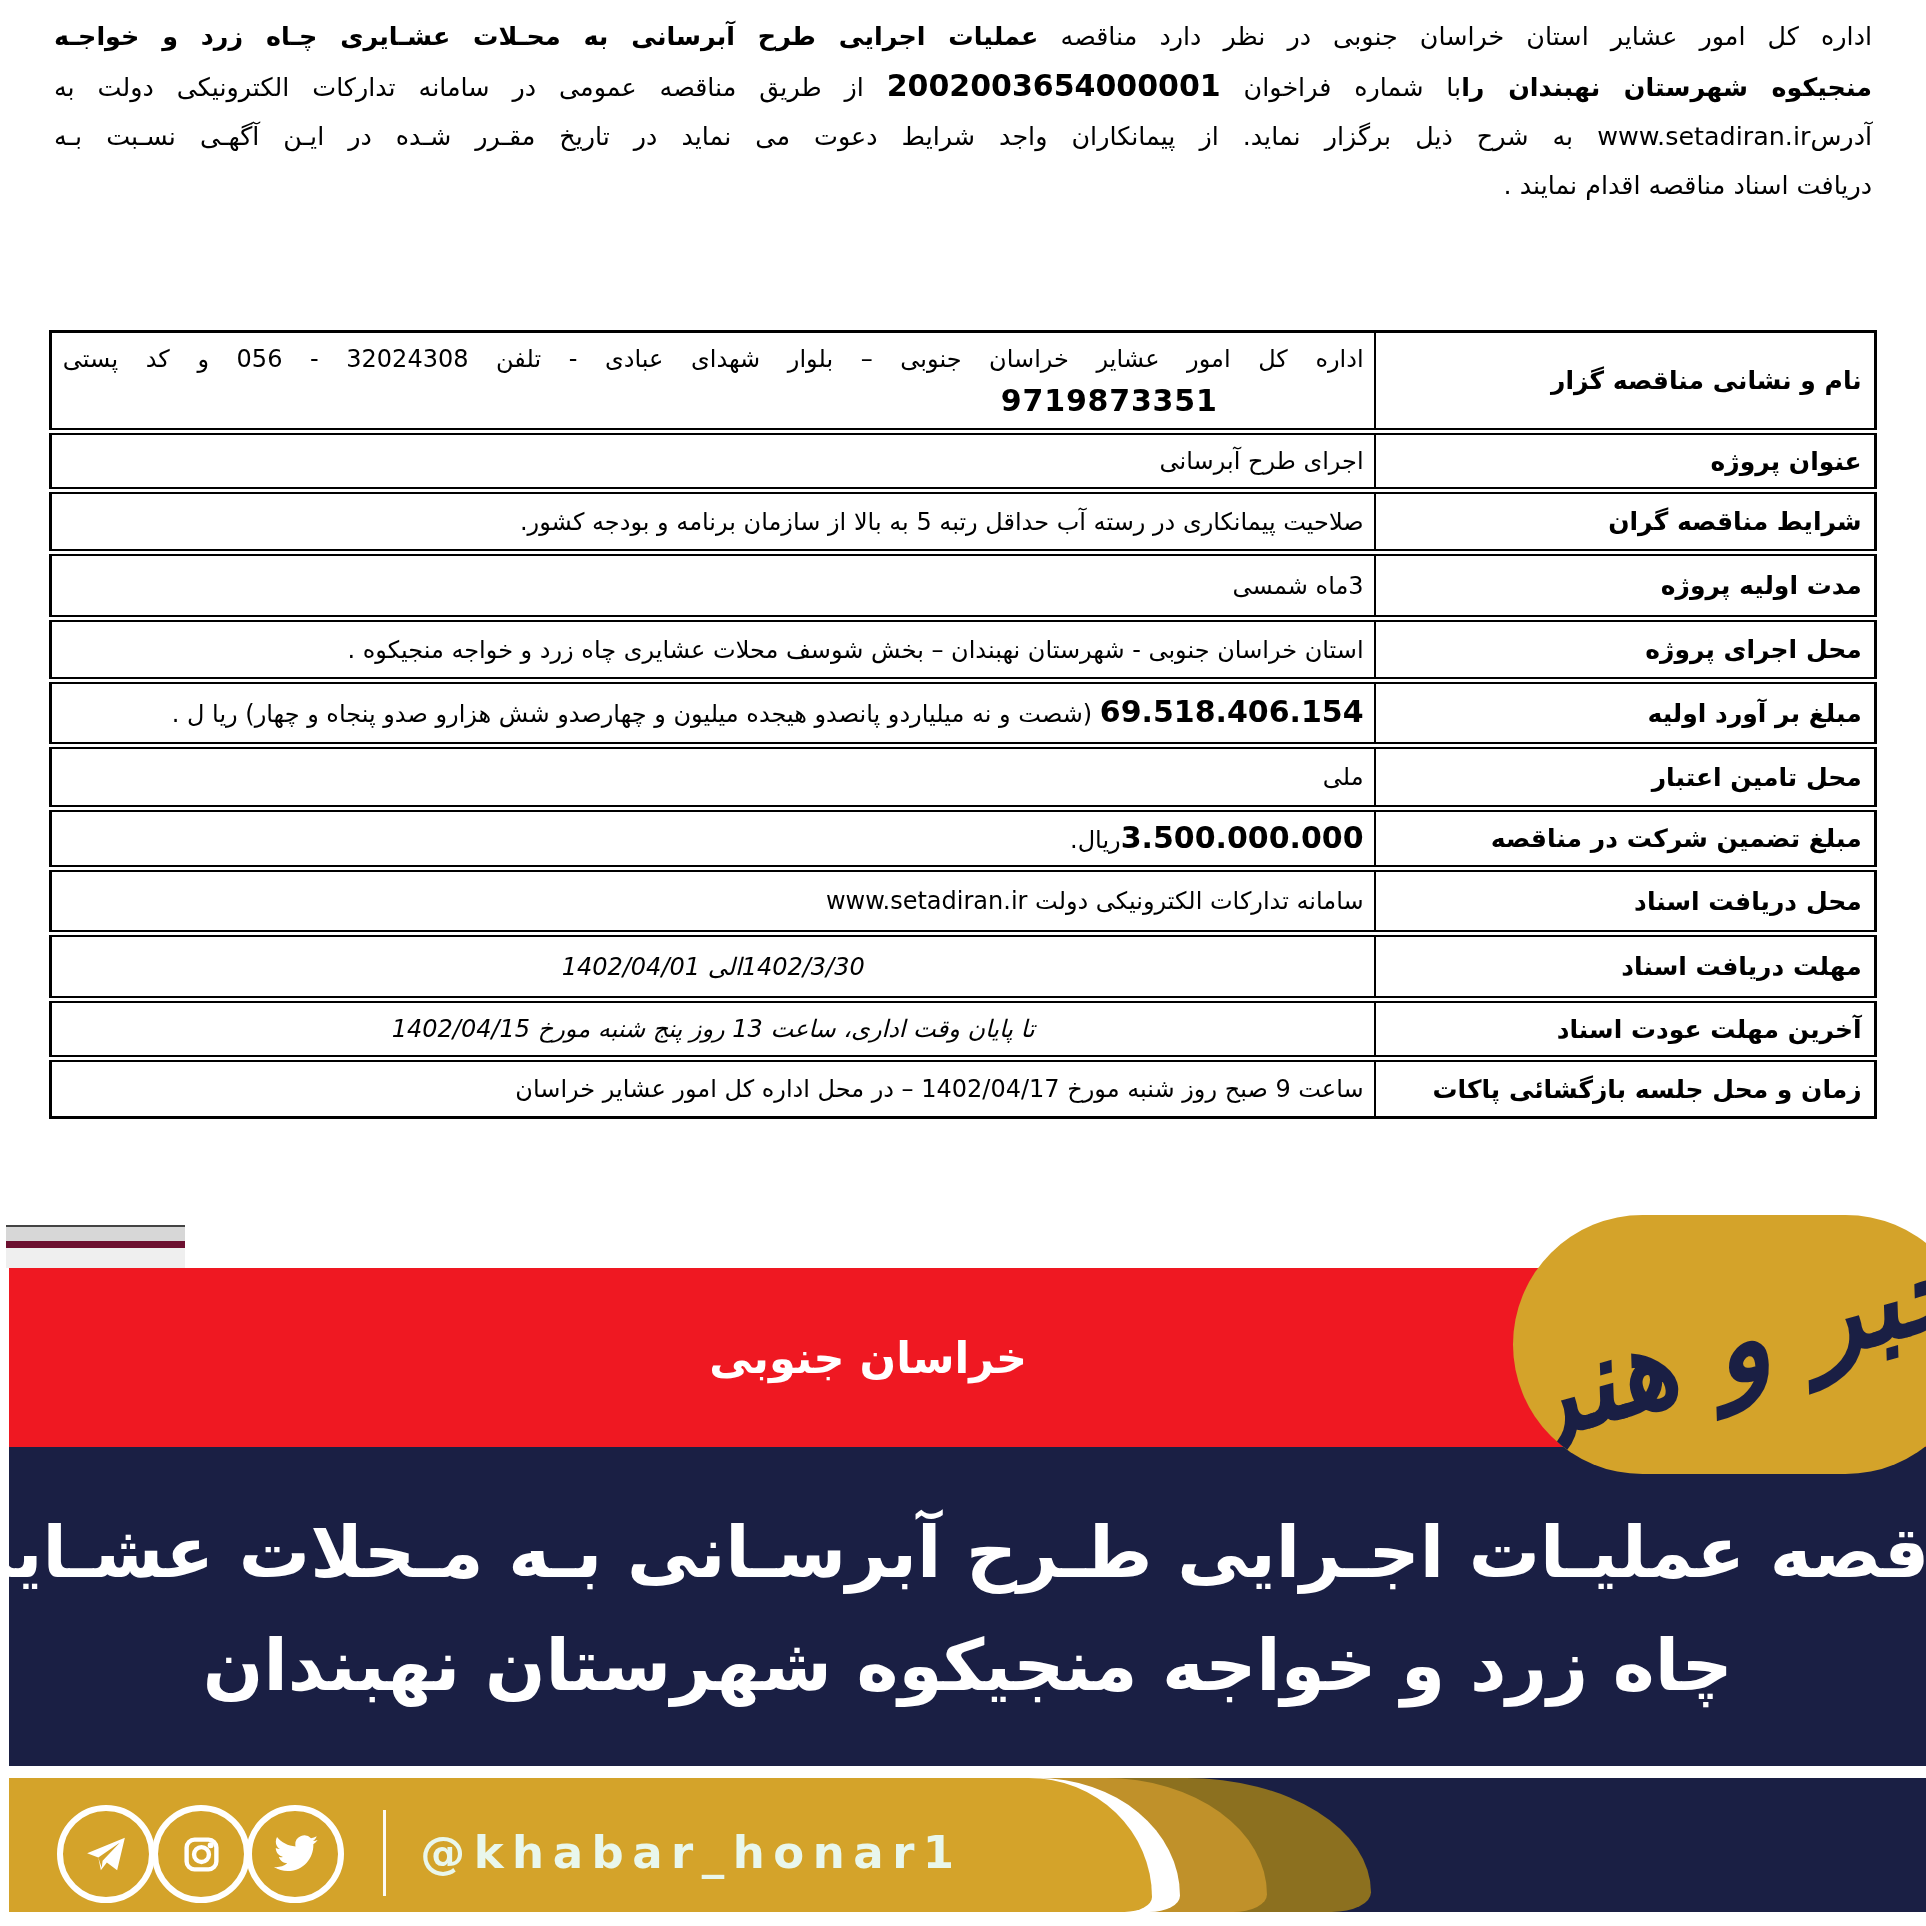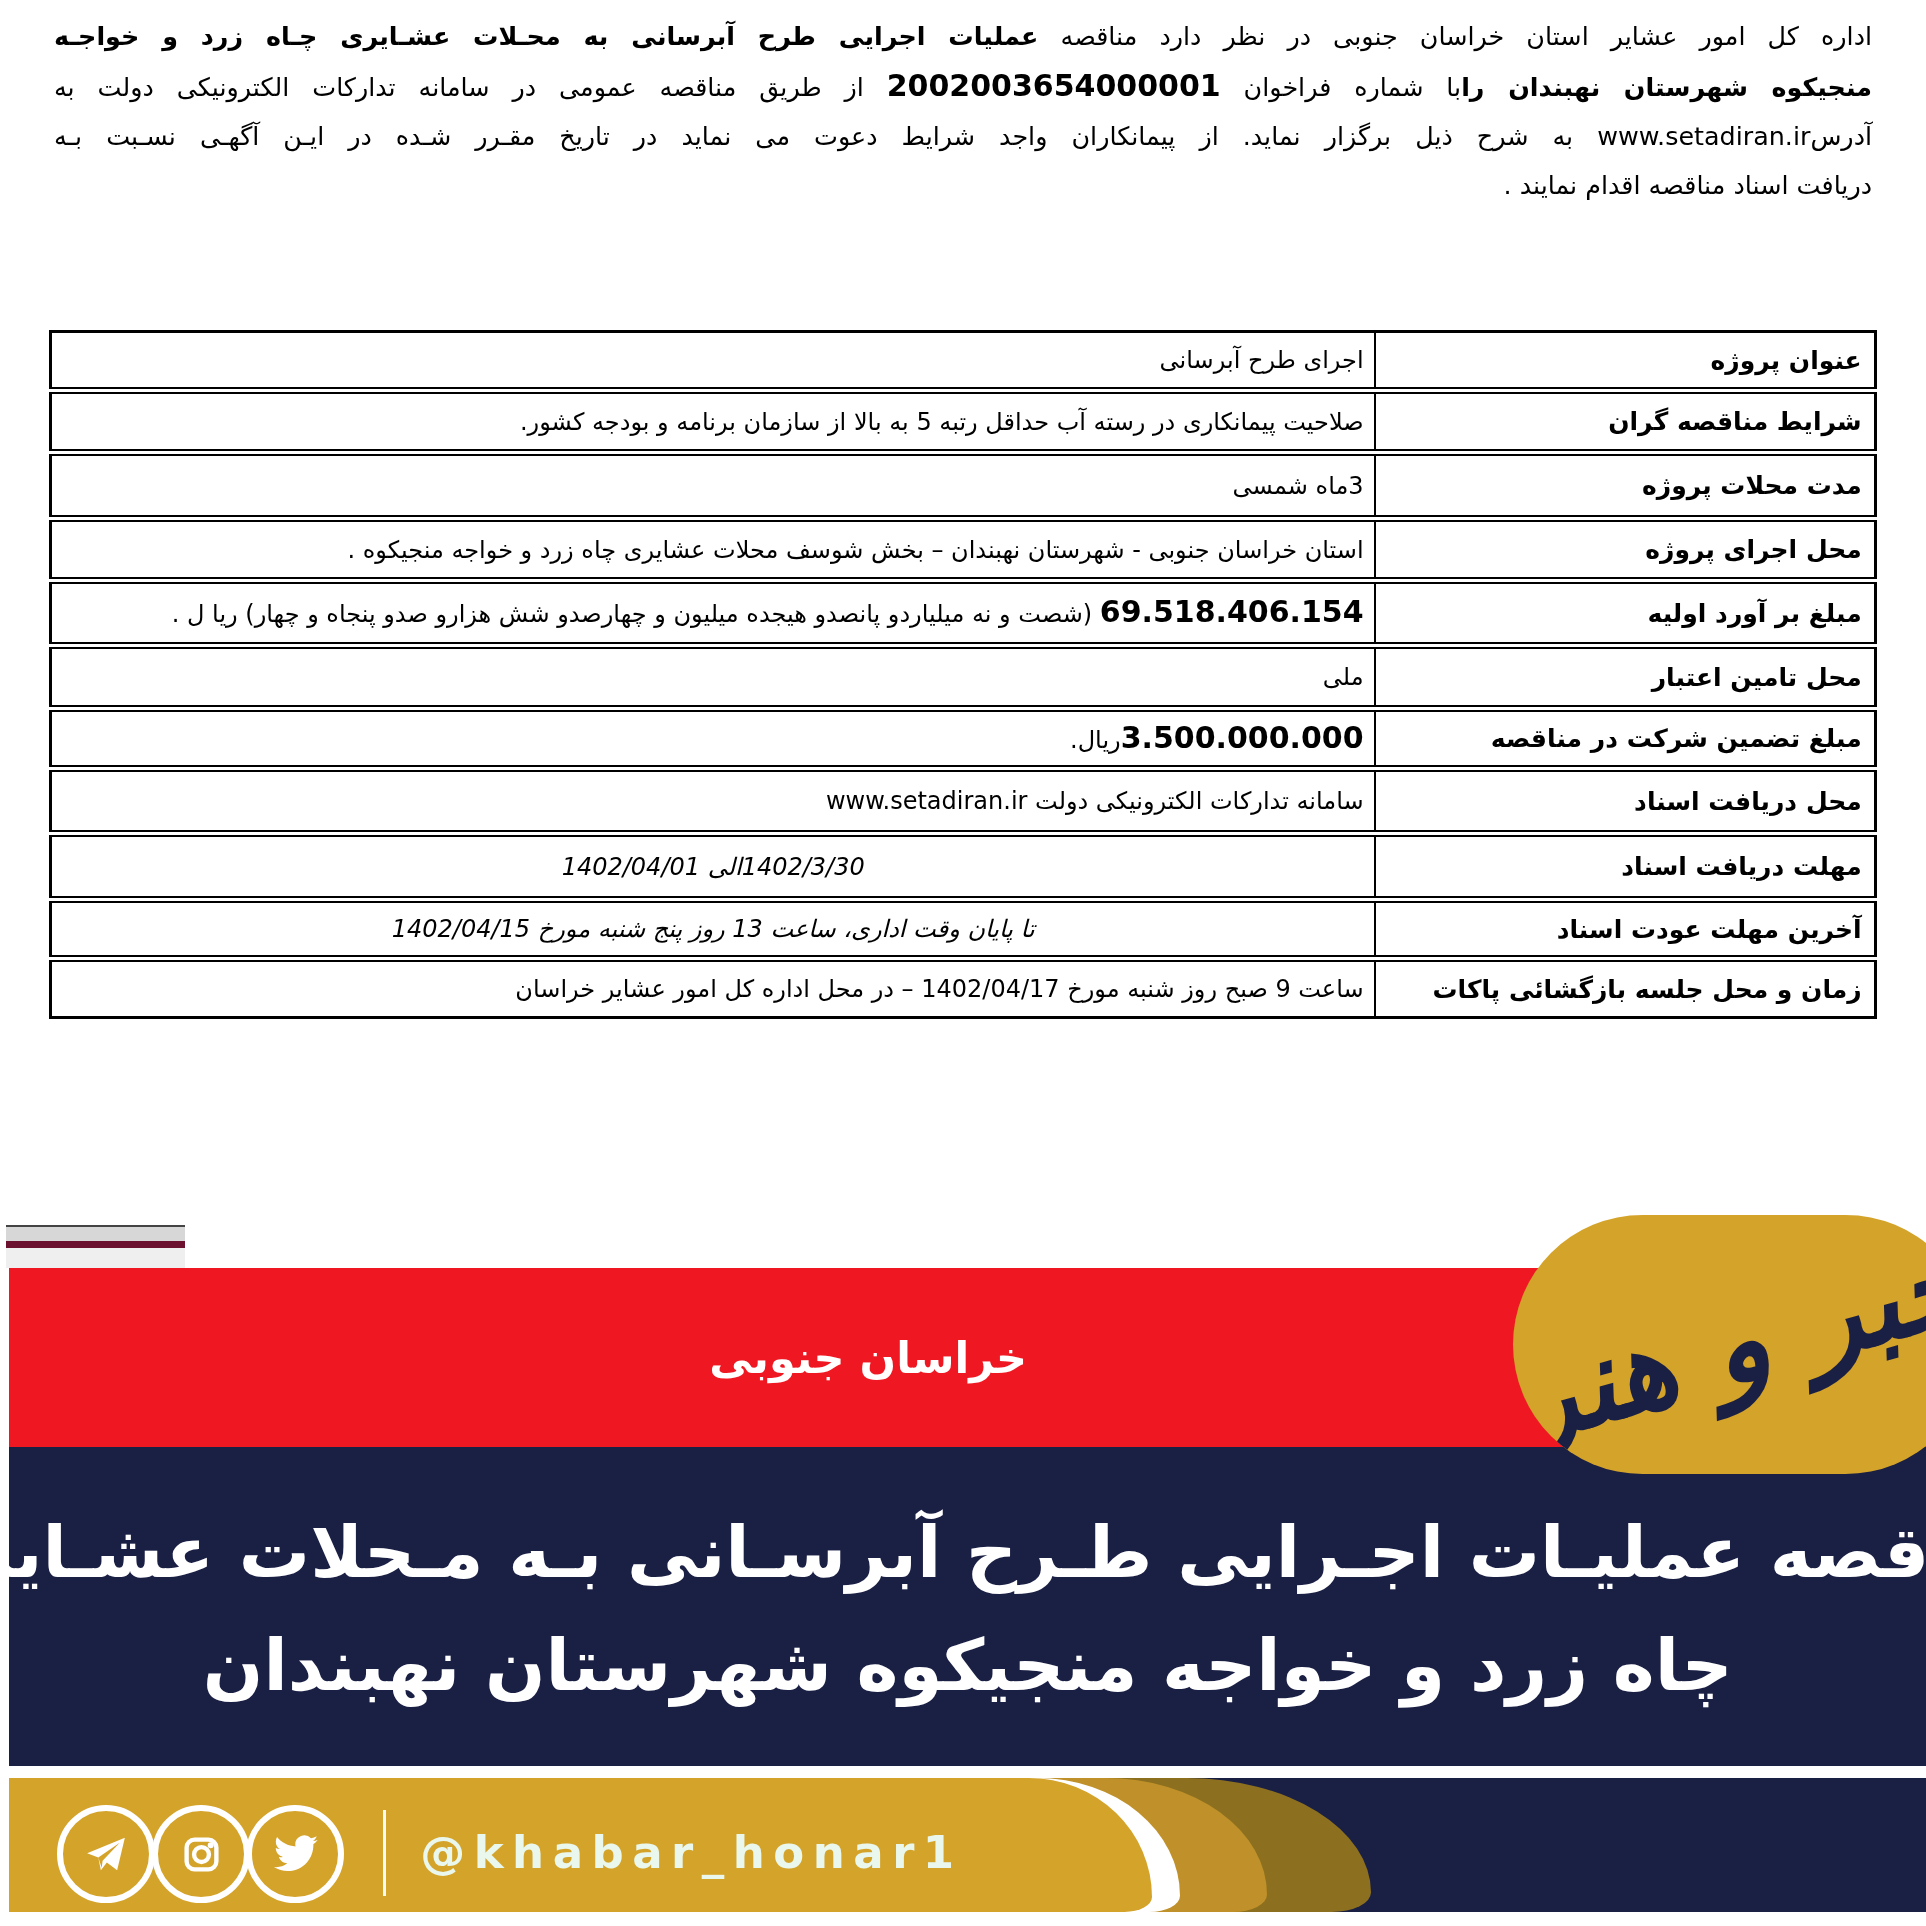--- a/index.html
+++ b/index.html
@@ -75,34 +75,41 @@
 
   <div class="intro">
       <div class="intro-line"><span>اداره کل امور عشایر استان خراسان جنوبی در نظر دارد مناقصه  </span><span class="seg-b">عملیات اجرایی طرح آبرسانی به محـلات عشـایری چـاه زرد و خواجـه</span></div>
       <div class="intro-line"><span class="seg-b">منجیکوه شهرستان نهبندان را</span><span>با شماره فراخوان  </span><span class="seg-num">2002003654000001</span><span>  از طریق مناقصه عمومی در سامانه تدارکات الکترونیکی دولت به</span></div>
       <div class="intro-line"><span>آدرس</span><span class="seg-ltr">www.setadiran.ir</span><span> به شرح ذیل برگزار نماید. از پیمانکاران واجد شرایط دعوت می نماید در تاریخ مقـرر شـده در ایـن آگهـی نسـبت بـه</span></div>
       <div class="intro-line last"><span>دریافت اسناد مناقصه  اقدام نمایند .</span></div>
     </div>
 
   <table class="tbl">
       <tbody>
+        <tr style="height: 81px;">
+          <td class="lbl">نام و نشانی مناقصه گزار</td>
+          <td class="val">
+            <div class="vline al-justify"><span>اداره کل امور عشایر خراسان جنوبی – بلوار شهدای عبادی  -  تلفن 32024308 - 056  و کد پستی</span></div>
+            <div class="vline al-right" style="padding-right: 146px;"><span class="seg-num">9719873351</span></div>
+          </td>
+        </tr>
         <tr style="height: 59px;">
           <td class="lbl">عنوان پروژه</td>
           <td class="val">
             <div class="vline al-right"><span>اجرای طرح آبرسانی</span></div>
           </td>
         </tr>
         <tr style="height: 62px;">
           <td class="lbl">شرایط مناقصه گران</td>
           <td class="val">
             <div class="vline al-right"><span>صلاحیت پیمانکاری  در رسته آب حداقل رتبه 5 به بالا از سازمان برنامه و بودجه کشور.</span></div>
           </td>
         </tr>
         <tr style="height: 66px;">
-          <td class="lbl">مدت محلات پروژه</td>
+          <td class="lbl">مدت اولیه پروژه</td>
           <td class="val">
             <div class="vline al-right"><span>3ماه شمسی</span></div>
           </td>
         </tr>
         <tr style="height: 62px;">
           <td class="lbl">محل اجرای پروژه</td>
           <td class="val">
             <div class="vline al-right"><span>استان خراسان جنوبی - شهرستان نهبندان – بخش شوسف  محلات عشایری چاه زرد و خواجه منجیکوه .</span></div>
           </td>
         </tr>

